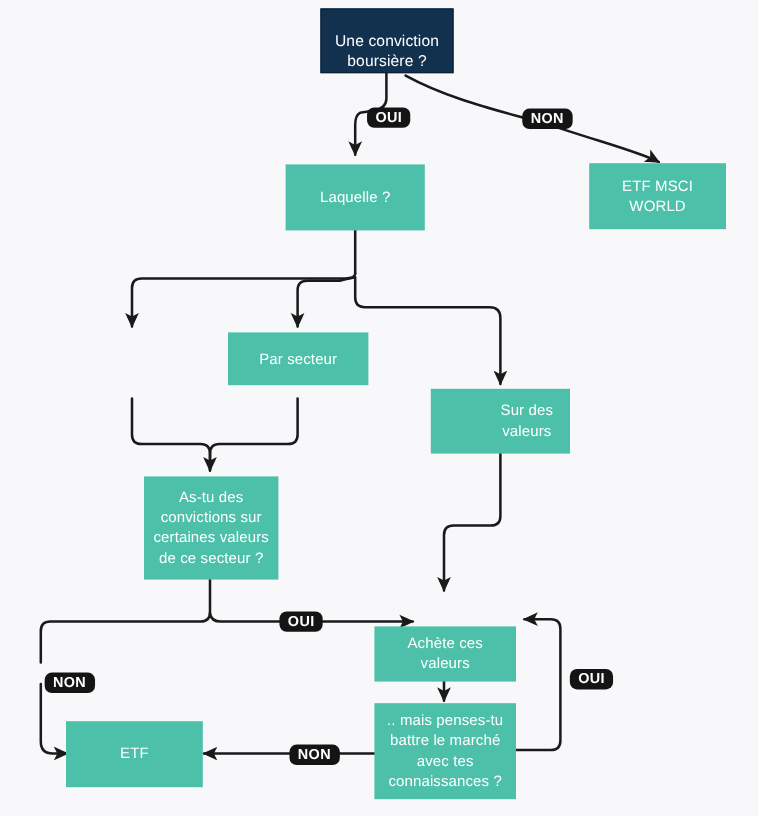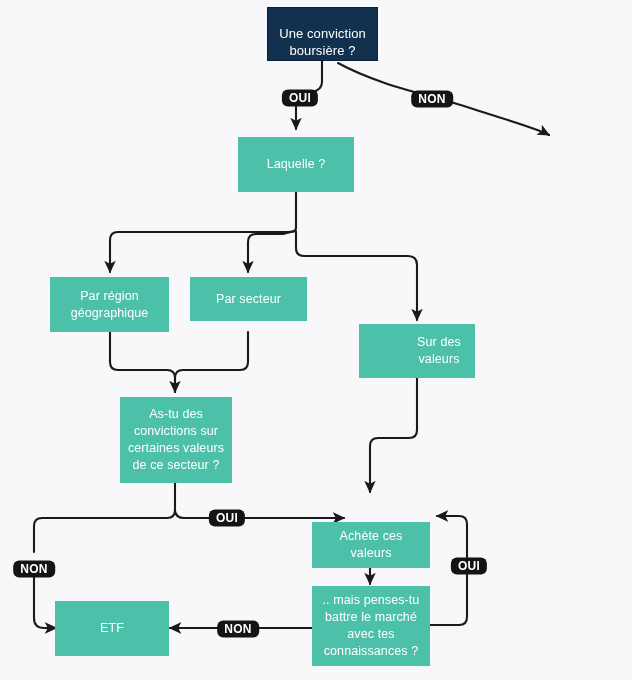--- a/index.html
+++ b/index.html
@@ -57,20 +57,21 @@
     font-size: 12px;
     font-weight: 700;
     border-radius: 6px;
     padding: 2px 7px 3px 7px;
     letter-spacing: 0.3px;
     line-height: 1;
     transform: translate(-50%, -50%);
     display: flex;
     align-items: center;
     justify-content: center;
+    margin-left: 24px;
   }
 </style>
 </head>
 <body>
 
 <div id="canvas">
 
   <svg id="edges" viewBox="0 0 632 680" width="632" height="680" xmlns="http://www.w3.org/2000/svg">
     <defs>
       <marker id="arrow" viewBox="0 0 10 10" refX="8.6" refY="5" markerWidth="6.2" markerHeight="6.2" orient="auto-start-reverse">
@@ -113,25 +114,25 @@
 
   <div class="node dark" style="left:267px; top:7px; width:111px; height:54px;">
     <span>Une conviction
 boursière ?</span>
   </div>
 
   <div class="node teal" style="left:238px; top:137px; width:116px; height:55px;">
     <span>Laquelle ?</span>
   </div>
 
+  <div class="node teal" style="left:491px; top:136px; width:114px; height:55px;">
+    <span>ETF MSCI
+WORLD</span>
+  </div>
 
-  <div class="node teal" style="left:50px; top:277px; width:119px; height:55px;">
-    <span>Par région
-géographique</span>
-  </div>
 
   <div class="node teal" style="left:190px; top:277px; width:117px; height:44px;">
     <span>Par secteur</span>
   </div>
 
   <div class="node teal" style="left:359px; top:324px; width:116px; height:54px;padding-left:44px;">
     <span>Sur des valeurs</span>
   </div>
 
   <div class="node teal" style="left:120px; top:397px; width:112px; height:86px;">

